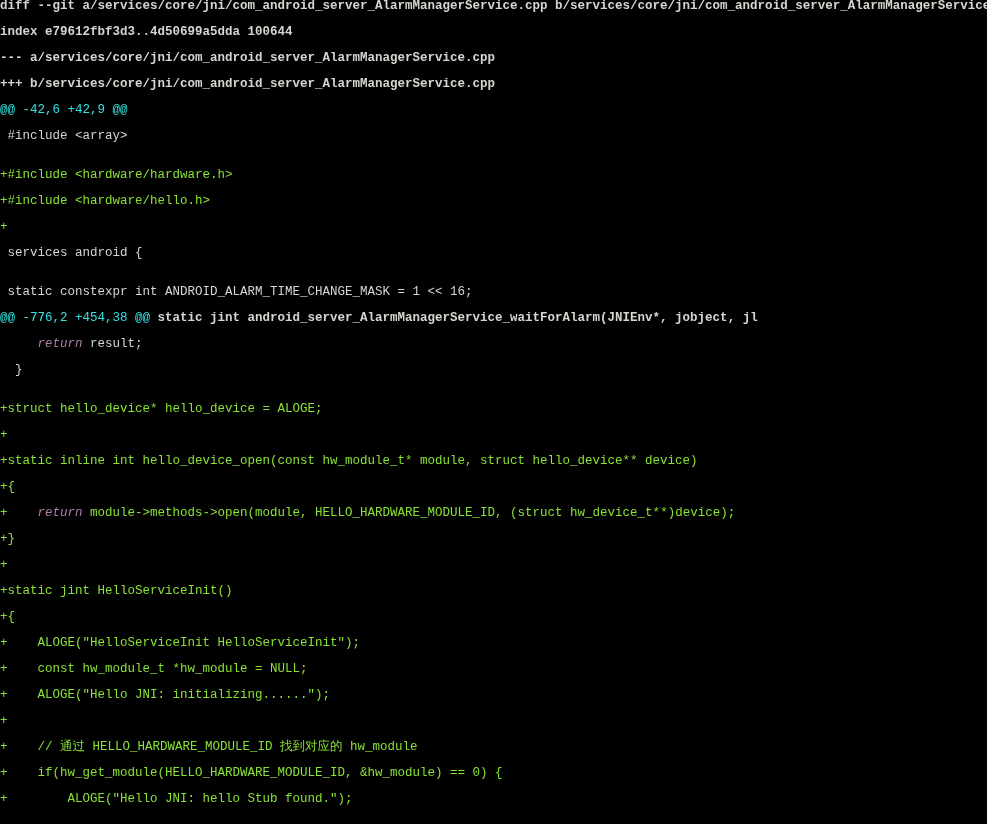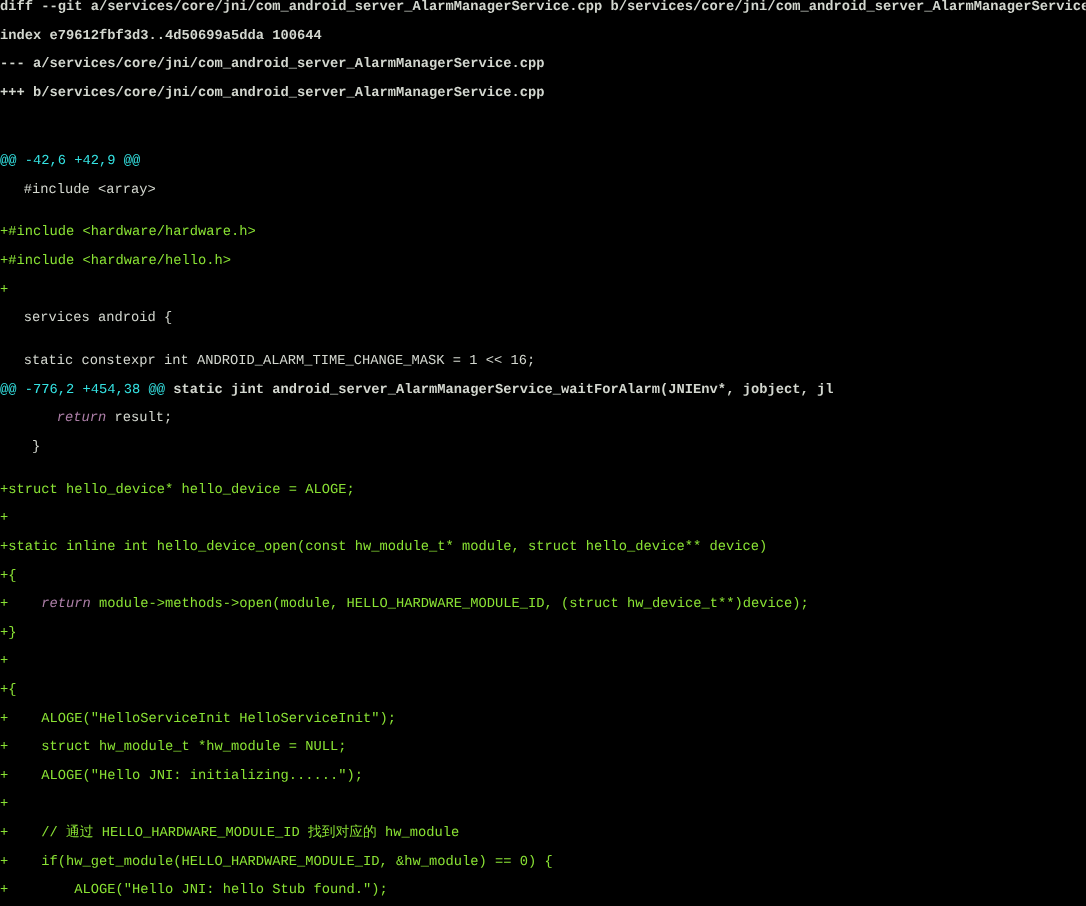--- a/index.html
+++ b/index.html
@@ -14,25 +14,25 @@
   }
   pre {
     margin: 0;
     padding: 0 0 0 0;
     white-space: pre;
     font-family: inherit;
     font-size: inherit;
     line-height: inherit;
   }
   .line { display: block; }   
-  .c-cyan   { color: #34e2e2; margin-top: 36px; }   
+  .c-cyan   { color: #34e2e2; }   
   .c-green  { color: #8ae234; }   
   .c-white  { color: #d3d7cf; font-weight: bold; }
   .c-purple { color: #ad7fa8; font-style: italic; }
-  .c-context{ color: #d3d7cf; margin-left: 14px; }
+  .c-context{ color: #d3d7cf; }
   .bold { font-weight: bold; }
 </style>
 </head>
 <body>
 
 <pre><span class="line bold c-white">diff --git a/services/core/jni/com_android_server_AlarmManagerService.cpp b/services/core/jni/com_android_server_AlarmManagerService.cpp</span>
 <span class="line bold c-white">index e79612fbf3d3..4d50699a5dda 100644</span>
 <span class="line bold c-white">--- a/services/core/jni/com_android_server_AlarmManagerService.cpp</span>
 <span class="line bold c-white">+++ b/services/core/jni/com_android_server_AlarmManagerService.cpp</span>
 <span class="line c-cyan"><span>@@ -42,6 +42,9 @@</span><span class="c-white"></span></span>
@@ -48,23 +48,24 @@
 <span class="line c-context"><span>     </span><span class="c-purple">return</span><span> result;</span></span>
 <span class="line c-context">  }</span>
 <span class="line c-context"></span>
 <span class="line c-green">+struct hello_device* hello_device = ALOGE;</span>
 <span class="line c-green">+</span>
 <span class="line c-green">+static inline int hello_device_open(const hw_module_t* module, struct hello_device** device)</span>
 <span class="line c-green">+{</span>
 <span class="line c-green"><span>+    </span><span class="c-purple">return</span><span> module-&gt;methods-&gt;open(module, HELLO_HARDWARE_MODULE_ID, (struct hw_device_t**)device);</span></span>
 <span class="line c-green">+}</span>
 <span class="line c-green">+</span>
+<span class="line c-green">+static jint HelloServiceInit()</span>
 <span class="line c-green">+{</span>
 <span class="line c-green">+    ALOGE("HelloServiceInit HelloServiceInit");</span>
-<span class="line c-green">+    struct hw_module_t *hw_module = NULL;</span>
+<span class="line c-green">+    const hw_module_t *hw_module = NULL;</span>
 <span class="line c-green">+    ALOGE("Hello JNI: initializing......");</span>
 <span class="line c-green">+</span>
 <span class="line c-green">+    // 通过 HELLO_HARDWARE_MODULE_ID 找到对应的 hw_module</span>
 <span class="line c-green">+    if(hw_get_module(HELLO_HARDWARE_MODULE_ID, &amp;hw_module) == 0) {</span>
 <span class="line c-green">+        ALOGE("Hello JNI: hello Stub found.");</span>
 
 
 
 
 

